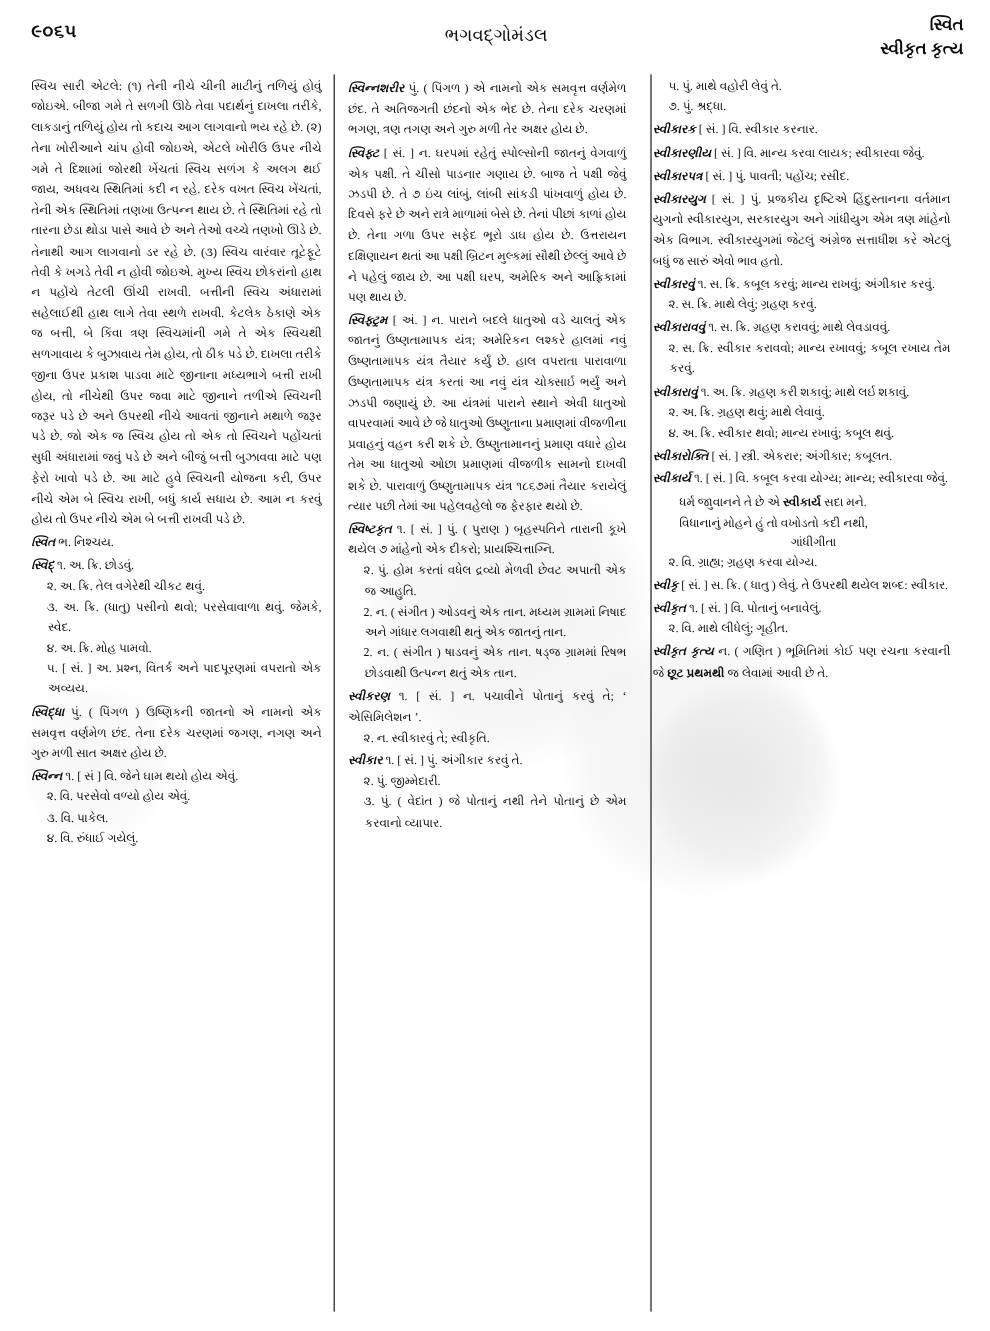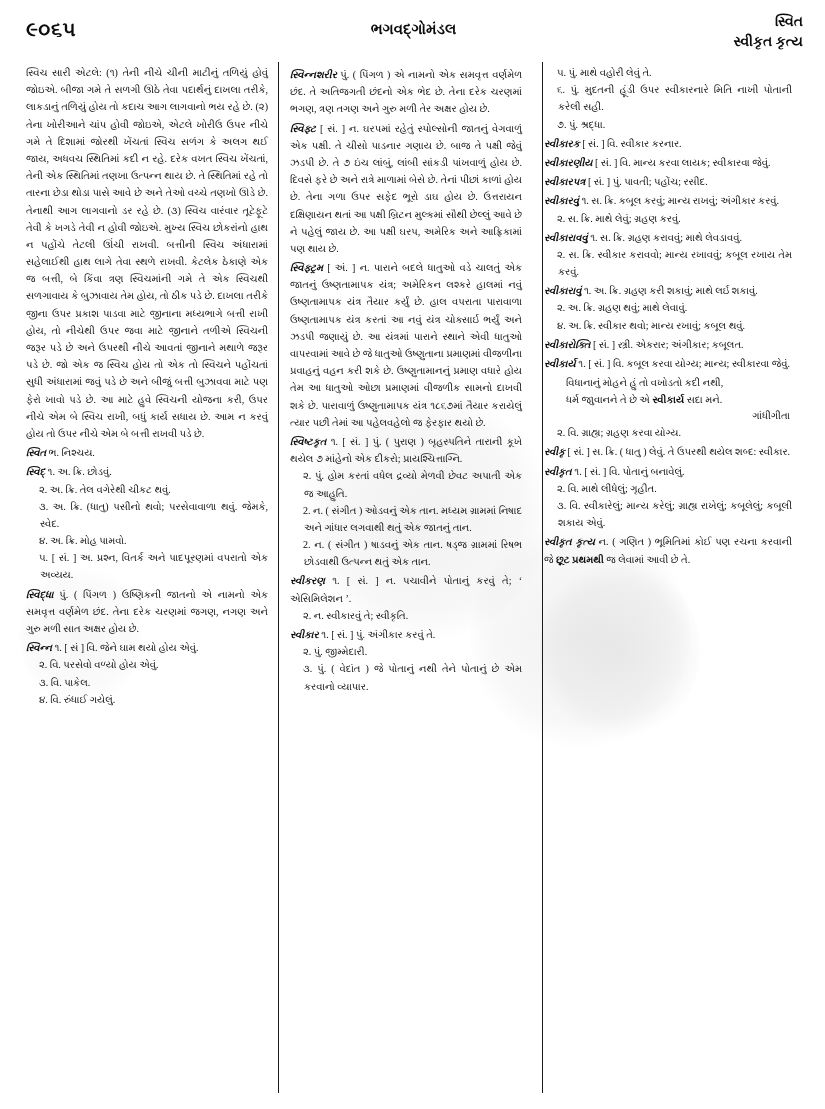--- a/index.html
+++ b/index.html
@@ -37,31 +37,31 @@
   
   .page-header {
     position: relative;
     height: 56px;
     margin: 0 22px 0 24px;
   }
   .page-number {
     position: absolute;
     left: 2px;
     top: 18px;
-    font-size: 20px;
+    font-size: 15px;
     font-weight: bold;
     letter-spacing: .5px;
   }
   .book-title {
     position: absolute;
     left: 0; right: 0;
     top: 21px;
     text-align: center;
     font-size: 15px;
-    font-weight: bold;
+    font-weight: normal;
   }
   .running-heads {
     position: absolute;
     right: 0;
     top: 12px;
     text-align: right;
     font-size: 14px;
     font-weight: bold;
     line-height: 1.45;
   }
@@ -122,21 +122,21 @@
   .bold { font-weight: bold; }
   .quote {
     margin: 2px 0 0 0;
     padding-left: 22px;
     text-align: left;
     line-height: 1.7;
   }
   .quote-line { display: block; }
   .attrib {
     display: block;
-    text-align: right;
+    text-align: center;
     padding-right: 2px;
     margin-top: -1px;
   }
 </style>
 </head>
 <body>
 
 <div class="page">
 
   <div class="watermark wm1"></div>
@@ -180,42 +180,41 @@
           <p class="sense">2. ન. ( સંગીત ) ઓડવનું એક તાન. મધ્યમ ગ્રામમાં નિષાદ અને ગાંધાર લગવાથી થતું એક જાતનું તાન.</p>
           <p class="sense">2. ન. ( સંગીત ) ષાડવનું એક તાન. ષડ્જ ગ્રામમાં રિષભ છોડવાથી ઉત્પન્ન થતું એક તાન.</p>
           <p class="entry"><span class="headword">સ્વીકરણ </span>૧. [ સં. ] ન. પચાવીને પોતાનું કરવું તે; ‘ એસિમિલેશન ’.</p>
           <p class="sense">૨. ન. સ્વીકારવું તે; સ્વીકૃતિ.</p>
           <p class="entry"><span class="headword">સ્વીકાર </span>૧. [ સં. ] પું. અંગીકાર કરવું તે.</p>
           <p class="sense">૨. પું. જીમ્મેદારી.</p>
           <p class="sense">૩. પું. ( વેદાંત ) જે પોતાનું નથી તેને પોતાનું છે એમ કરવાનો વ્યાપાર.</p>
         </div>
       <div class="col c3">
           <p class="sense">૫. પું. માથે વહોરી લેવું તે.</p>
-          <p class="sense">૬. પું. મુદતની હૂંડી ઉપર સ્વીકારનારે મિતિ નાખી પોતાની કરેલી સહી.</p>
           <p class="sense">૭. પું. શ્રદ્ધા.</p>
           <p class="entry"><span class="headword">સ્વીકારક </span>[ સં. ] વિ. સ્વીકાર કરનાર.</p>
           <p class="entry"><span class="headword">સ્વીકારણીય </span>[ સં. ] વિ. માન્ય કરવા લાયક; સ્વીકારવા જેવું.</p>
           <p class="entry"><span class="headword">સ્વીકારપત્ર </span>[ સં. ] પું. પાવતી; પહોંચ; રસીદ.</p>
+          <p class="entry"><span class="headword">સ્વીકારયુગ </span>[ સં. ] પું. પ્રજકીય દૃષ્ટિએ હિંદુસ્તાનના વર્તમાન યુગનો સ્વીકારયુગ, સરકારયુગ અને ગાંધીયુગ એમ ત્રણ માંહેનો એક વિભાગ. સ્વીકારયુગમાં જેટલું અંગ્રેજ સત્તાધીશ કરે એટલું બધું જ સારું એવો ભાવ હતો.</p>
           <p class="entry"><span class="headword">સ્વીકારવું </span>૧. સ. ક્રિ. કબૂલ કરવું; માન્ય રાખવું; અંગીકાર કરવું.</p>
           <p class="sense">૨. સ. ક્રિ. માથે લેવું; ગ્રહણ કરવું.</p>
           <p class="entry"><span class="headword">સ્વીકારાવવું </span>૧. સ. ક્રિ. ગ્રહણ કરાવવું; માથે લેવડાવવું.</p>
           <p class="sense">૨. સ. ક્રિ. સ્વીકાર કરાવવો; માન્ય રખાવવું; કબૂલ રખાય તેમ કરવું.</p>
           <p class="entry"><span class="headword">સ્વીકારાવું </span>૧. અ. ક્રિ. ગ્રહણ કરી શકાવું; માથે લર્ઇ શકાવું.</p>
           <p class="sense">૨. અ. ક્રિ. ગ્રહણ થવું; માથે લેવાવું.</p>
           <p class="sense">૪. અ. ક્રિ. સ્વીકાર થવો; માન્ય રખાવું; કબૂલ થવું.</p>
           <p class="entry"><span class="headword">સ્વીકારોક્તિ </span>[ સં. ] સ્ત્રી. એકરાર; અંગીકાર; કબૂલત.</p>
           <p class="entry"><span class="headword">સ્વીકાર્ય </span>૧. [ સં. ] વિ. કબૂલ કરવા યોગ્ય; માન્ય; સ્વીકારવા જેવું.</p>
           <div class="quote">
+            <span class="quote-line">ધર્મ જાુવાનને તે છે એ <span class="bold">સ્વીકાર્ય</span> સદા મને.</span>
             <span class="quote-line">વિધાનાનું મોહને હું તો વખોડતો કદી નથી,</span>
-            <span class="quote-line">ધર્મ જાુવાનને તે છે એ <span class="bold">સ્વીકાર્ય</span> સદા મને.</span>
             <span class="attrib">ગાંધીગીતા</span>
           </div>
           <p class="sense">૨. વિ. ગ્રાહ્ય; ગ્રહણ કરવા યોગ્ય.</p>
           <p class="entry"><span class="headword">સ્વીકૃ </span>[ સં. ] સ. ક્રિ. ( ધાતુ ) લેવું. તે ઉપરથી થયેલ શબ્દ: સ્વીકાર.</p>
           <p class="entry"><span class="headword">સ્વીકૃત </span>૧. [ સં. ] વિ. પોતાનું બનાવેલું.</p>
           <p class="sense">૨. વિ. માથે લીધેલું; ગૃહીત.</p>
-          <p class="sense">૩. વિ. સ્વીકારેલું; માન્ય કરેલું; ગ્રાહ્ય રાખેલું; કબૂલેલું; કબૂલી શકાય એવું.</p>
           <p class="entry"><span class="headword">સ્વીકૃત કૃત્ય </span>ન. ( ગણિત ) ભૂમિતિમાં કોઈ પણ રચના કરવાની જે <span class="bold">છૂટ</span> <span class="bold">પ્રથમથી</span> જ લેવામાં આવી છે તે.</p>
         </div>
     </div>
   </div>
 
 </div>
 
 </body></html>

